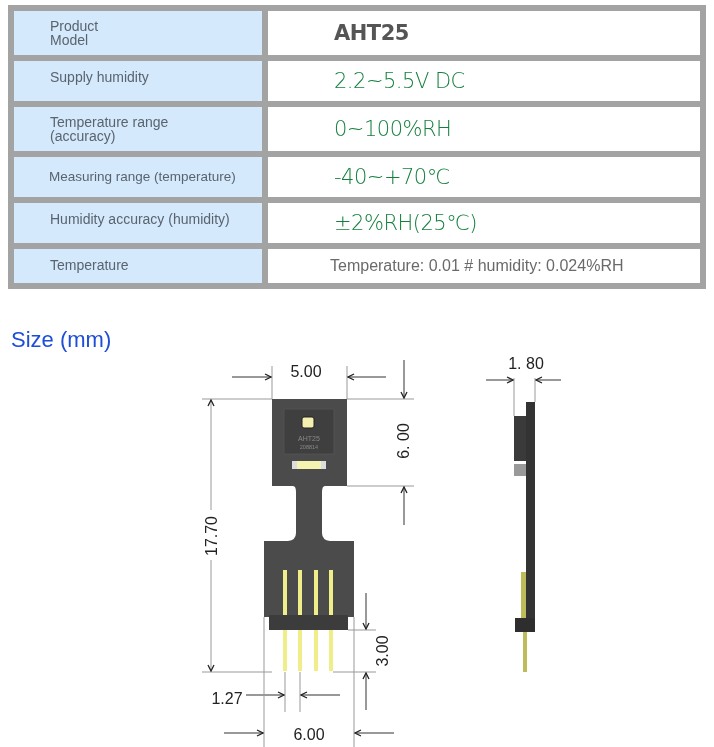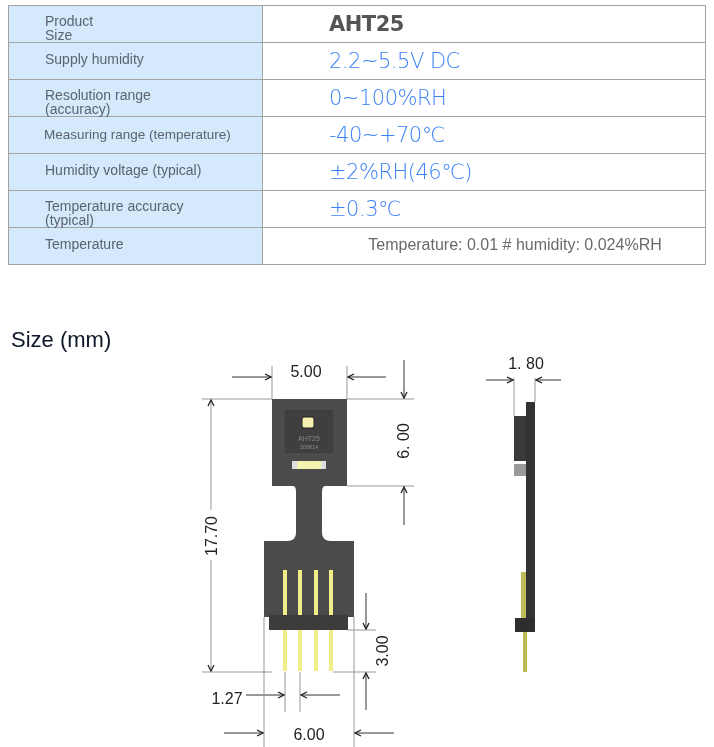--- a/index.html
+++ b/index.html
@@ -1,71 +1,64 @@
 <!DOCTYPE html>
 <html><head>
 <meta charset="utf-8">
 <style>
   html, body { margin:0; padding:0; background:#ffffff; }
   body { width:714px; height:747px; position:relative; overflow:hidden; font-family:"Liberation Sans", sans-serif; }
   .spec-table { position:absolute; left:8px; top:5px; width:698px; border-collapse:collapse; }
-  .spec-table td { border:1px solid #a3a3a3; height:37px; padding:0; vertical-align:middle; }
+  .spec-table td { border:6px solid #a3a3a3; height:37px; padding:8px; vertical-align:middle; }
   .spec-table td.label { width:254px; background:#d4e9fb; color:#5a6470; font-size:14px; line-height:14px; padding-left:36px; box-sizing:border-box; }
-  .spec-table td.value { background:#ffffff; color:#3b82f6; padding-left:66px; box-sizing:border-box; font-size:21px; font-family:"DejaVu Sans", sans-serif; font-weight:300; letter-spacing:-0.5px; }
+  .spec-table td.value { background:#ffffff; color:#15803d; padding-left:66px; box-sizing:border-box; font-size:21px; font-family:"DejaVu Sans", sans-serif; font-weight:300; letter-spacing:-0.5px; }
   .spec-table td.value.bold { font-weight:bold; color:#555; font-size:21px; }
-  .spec-table td.value.small { font-family:"Liberation Sans", sans-serif; font-size:16px; padding-left:62px; color:#6a6a6a; letter-spacing:0;text-align:center; }
+  .spec-table td.value.small { font-family:"Liberation Sans", sans-serif; font-size:16px; padding-left:62px; color:#6a6a6a; letter-spacing:0; }
   .spec-table td.label.twoline { padding-top:8px; vertical-align:top; }
   .label-line { display:block; }
-  .size-title { position:absolute; left:11px; top:327px; font-size:22px; color:#0f172a; }
+  .size-title { position:absolute; left:11px; top:327px; font-size:22px; color:#1d4ed8; }
   svg.drawing { position:absolute; left:0; top:345px; }
   .dim-text { font-family:"Liberation Sans", sans-serif; font-size:16px; fill:#222; }
 </style>
 </head>
 <body>
 
 <table class="spec-table">
   <tbody>
       <tr>
     <td class="label twoline">
       <span class="label-line">Product</span>
-      <span class="label-line">Size</span>
+      <span class="label-line">Model</span>
     </td>
     <td class="value bold">AHT25</td>
   </tr>
   <tr>
     <td class="label" style="vertical-align:top;padding-top:9px;">
       <span class="label-line">Supply humidity</span>
     </td>
     <td class="value">2.2~5.5V DC</td>
   </tr>
   <tr>
     <td class="label twoline">
-      <span class="label-line">Resolution range</span>
+      <span class="label-line">Temperature range</span>
       <span class="label-line">(accuracy)</span>
     </td>
     <td class="value">0~100%RH</td>
   </tr>
   <tr>
     <td class="label" style="padding-left:35px;font-size:13.5px;">
       <span class="label-line">Measuring range (temperature)</span>
     </td>
     <td class="value">-40~+70℃</td>
   </tr>
   <tr>
     <td class="label" style="vertical-align:top;padding-top:9px;">
-      <span class="label-line">Humidity voltage (typical)</span>
+      <span class="label-line">Humidity accuracy (humidity)</span>
     </td>
-    <td class="value">±2%RH(46℃)</td>
-  </tr>
-  <tr>
-    <td class="label twoline">
-      <span class="label-line">Temperature accuracy</span>
-      <span class="label-line">(typical)</span>
-    </td>
-    <td class="value">±0.3℃</td>
+    <td class="value">±2%RH(25℃)</td>
   </tr>
   <tr>
     <td class="label" style="vertical-align:top;padding-top:9px;">
       <span class="label-line">Temperature</span>
     </td>
     <td class="value small" style="vertical-align:top;padding-top:8px;">Temperature: 0.01 # humidity: 0.024%RH</td>
   </tr>
 </tbody>
   </table>
 

